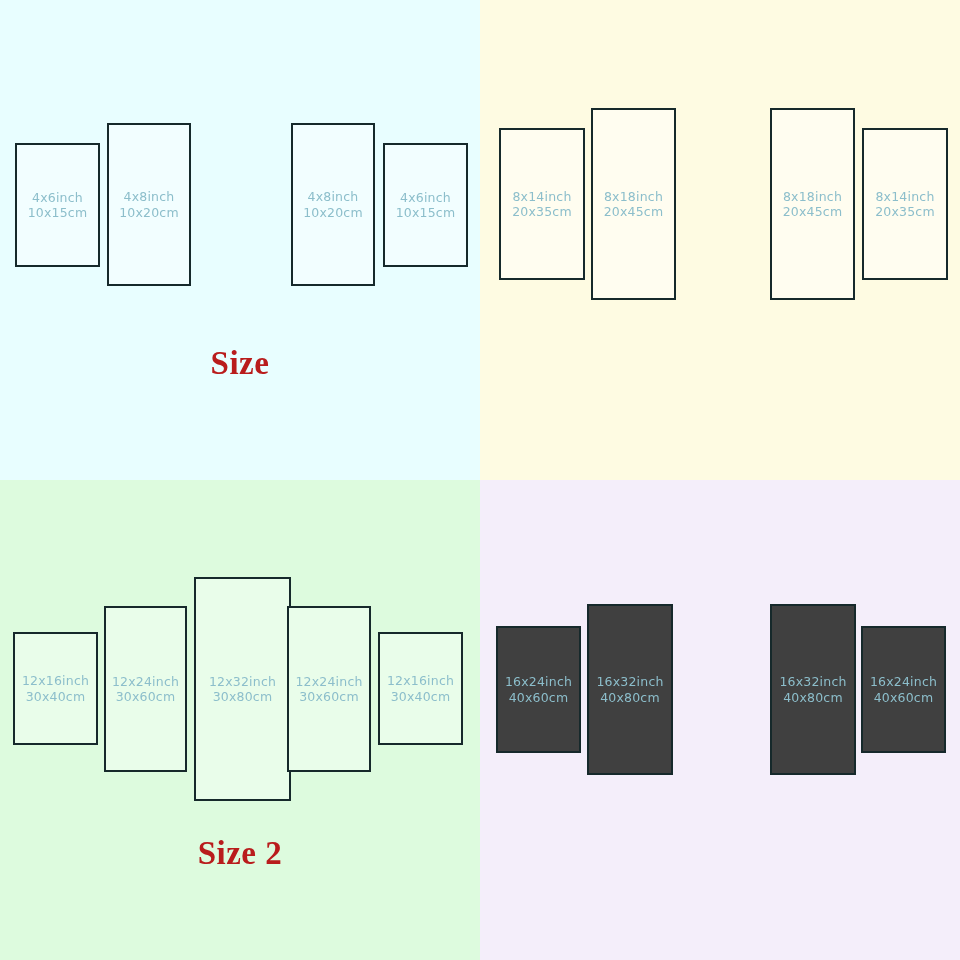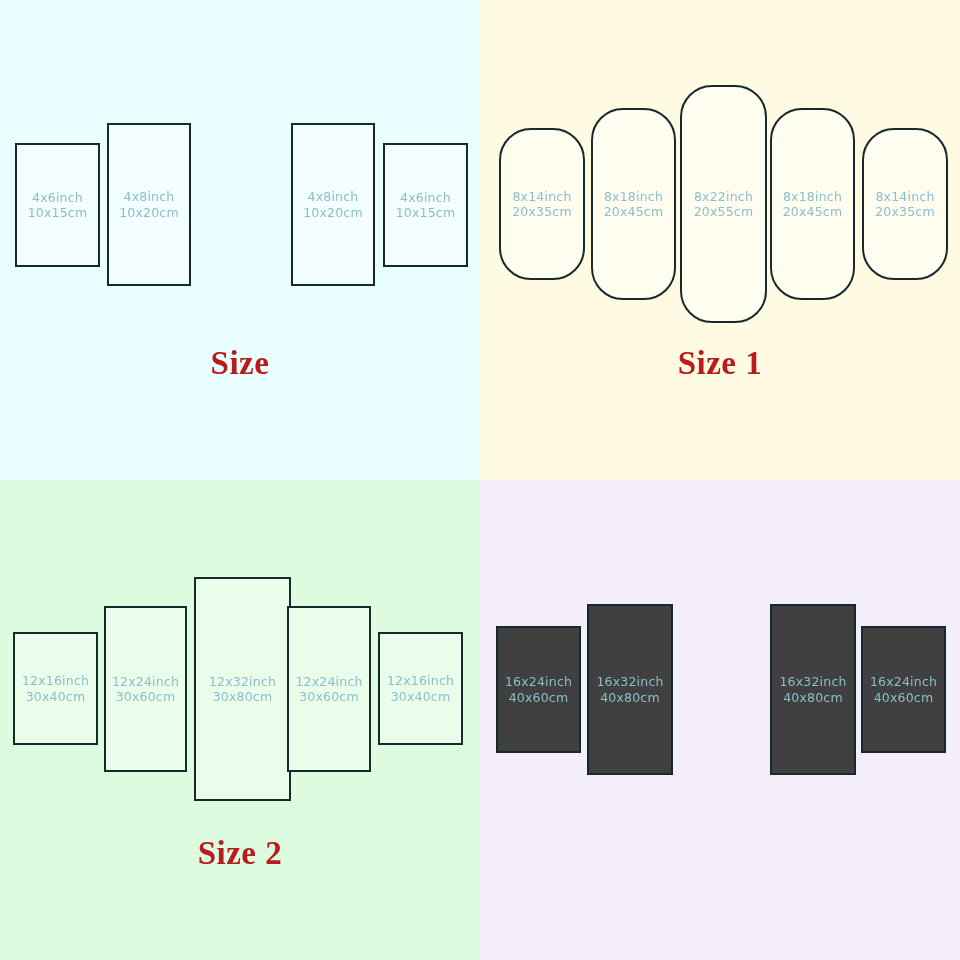--- a/index.html
+++ b/index.html
@@ -8,21 +8,21 @@
   .quad{position:relative;width:480px;height:480px;overflow:hidden;padding-left:44px;}
   .panels{position:absolute;left:0;top:0;width:480px;height:330px;}
   .panel{position:absolute;box-sizing:border-box;border:2px solid #16292b;display:flex;align-items:center;justify-content:center;}
   .plabel{font-family:"DejaVu Sans",sans-serif;font-size:12.5px;line-height:1.22;text-align:center;color:#8cbecb;letter-spacing:.2px;white-space:nowrap;}
   .plabel .l2{display:block;}
   .title{position:absolute;left:0;width:480px;text-align:center;font-family:"Liberation Serif","DejaVu Serif",serif;font-weight:700;font-size:33px;color:#b91c1c;letter-spacing:.5px;}
   
   .q-tl{background:#e8feff;}
   .q-tl .panel{background:#f2feff;}
   .q-tr{background:#fefbe2;}
-  .q-tr .panel{background:#fffdf0;border-radius:32px;}
+  .q-tr .panel{background:#fffdf0;}
   .q-bl{background:#ddfbde;}
   .q-bl .panel{background:#e9fdea;}
   .q-br{background:#f4eefa;}
   .q-br .panel{background:#404040;}
 </style>
 </head>
 <body>
 
 <div class="grid">
 
@@ -63,40 +63,33 @@
           <span>8x14inch</span>
           <span class="l2">20x35cm</span>
         </span>
       </div>
       <div class="panel" style="left:111px;top:108px;width:85px;height:192px;">
         <span class="plabel">
           <span>8x18inch</span>
           <span class="l2">20x45cm</span>
         </span>
       </div>
-      <div class="panel" style="left:200px;top:85px;width:87px;height:238px;">
-        <span class="plabel">
-          <span>8x22inch</span>
-          <span class="l2">20x55cm</span>
-        </span>
-      </div>
       <div class="panel" style="left:290px;top:108px;width:85px;height:192px;">
         <span class="plabel">
           <span>8x18inch</span>
           <span class="l2">20x45cm</span>
         </span>
       </div>
       <div class="panel" style="left:382px;top:128px;width:86px;height:152px;">
         <span class="plabel">
           <span>8x14inch</span>
           <span class="l2">20x35cm</span>
         </span>
       </div>
     </div>
-    <div class="title" style="top:345px;">Size 1</div>
   </div>
 
   <div class="quad q-bl">
     <div class="panels">
       <div class="panel" style="left:13px;top:152px;width:85px;height:113px;">
         <span class="plabel">
           <span>12x16inch</span>
           <span class="l2">30x40cm</span>
         </span>
       </div>

